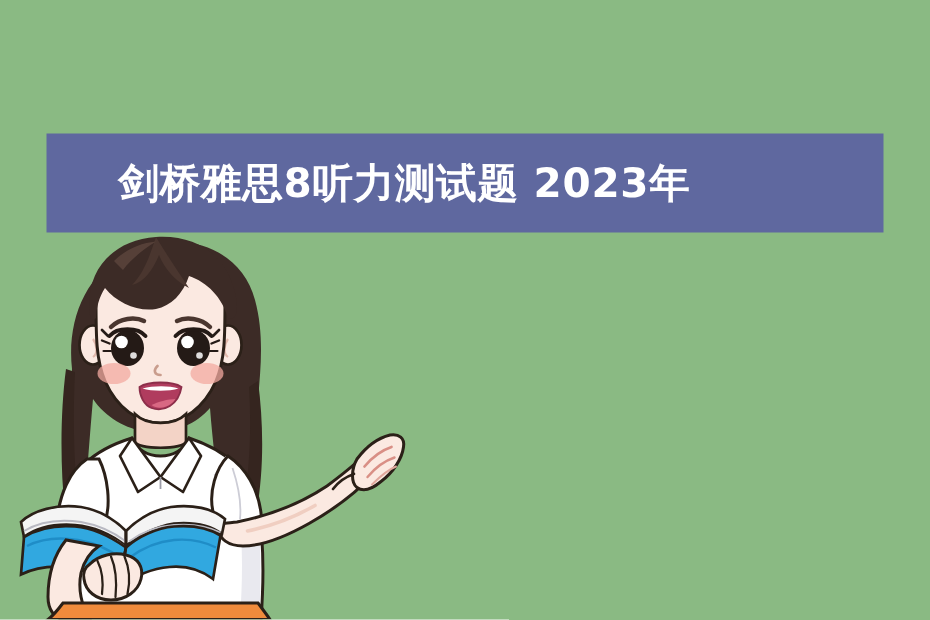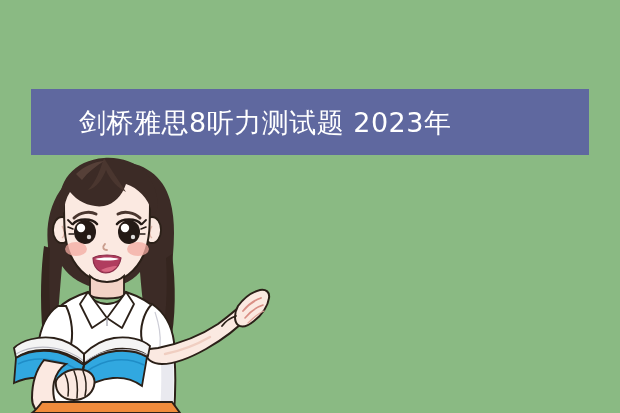--- a/index.html
+++ b/index.html
@@ -30,21 +30,21 @@
     background: #5f689f;
     display: flex;
     align-items: center;
     box-sizing: border-box;
     padding-left: 48px;
     z-index: 5;
   }
   #title-text {
     color: #ffffff;
     font-size: 27px;
-    font-weight: normal;
+    font-weight: bold;
     letter-spacing: 0.5px;
     line-height: 1;
     white-space: nowrap;
     font-family: "DejaVu Sans", "Liberation Sans", sans-serif;
   }
   #illustration {
     position: absolute;
     left: 0;
     top: 148px;
     width: 320px;

